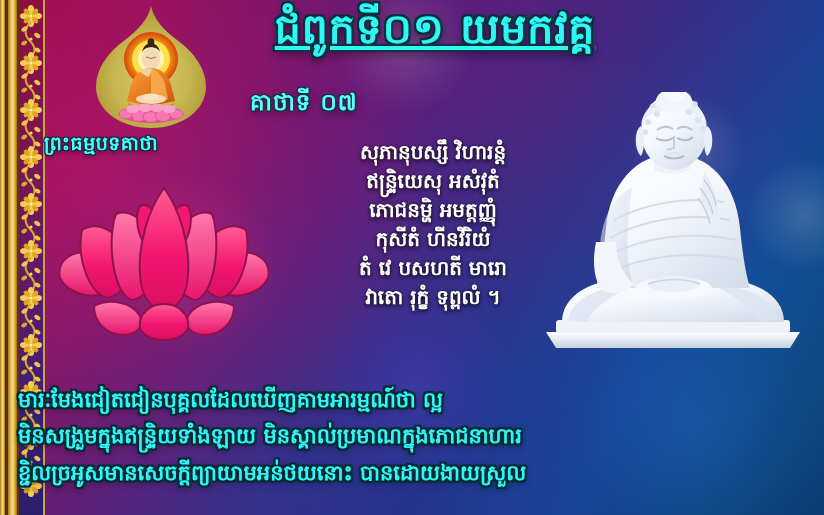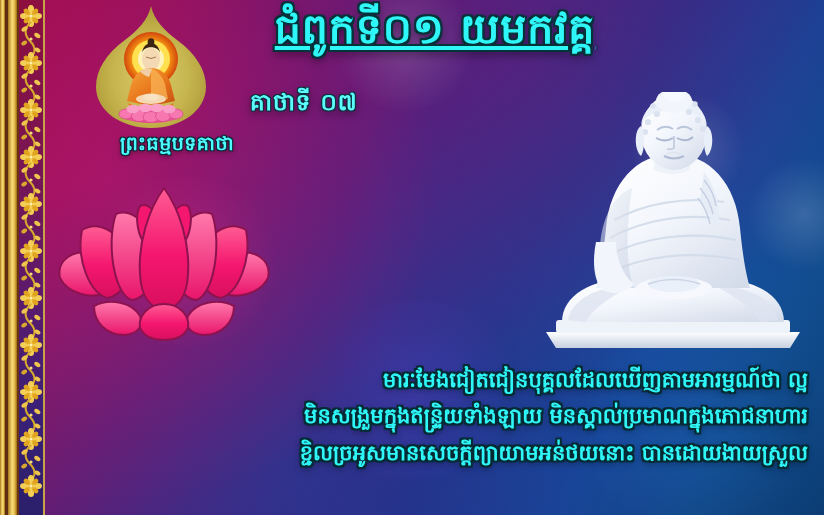--- a/index.html
+++ b/index.html
@@ -32,21 +32,21 @@
   
   #border-left{position:absolute;left:0;top:0;width:46px;height:515px;}
   .bstripe{position:absolute;top:0;height:515px;}
   .gold-edge{background:linear-gradient(90deg,#a9761a,#f7de7a 45%,#e9c351 70%,#9c6a14);}
   .band-bg{background:linear-gradient(180deg,#8c0f3f 0%,#7a1552 30%,#5b1a6d 58%,#3a2078 80%,#2b1f6b 100%);}
   .motif-col{position:absolute;left:0;top:0;width:100%;height:100%;}
 
   
   #bodhi-medallion{position:absolute;left:78px;top:4px;width:146px;height:140px;}
   #dhammapada-label{
-    position:absolute;left:44px;top:131px;width:190px;text-align:right;
+    position:absolute;left:44px;top:131px;width:190px;text-align:left;
     font-size:19px;font-weight:bold;color:#4dfbff;letter-spacing:.5px;
     text-shadow:0 0 1px #03343f,1px 1px 0 #062b33,-1px 1px 0 #062b33,
                 1px -1px 0 #062b33,-1px -1px 0 #062b33,0 2px 5px rgba(0,0,0,.65);
   }
 
   
   #lotus{position:absolute;left:48px;top:182px;width:232px;height:160px;}
 
   
   #buddha-statue{position:absolute;left:528px;top:92px;width:290px;height:272px;}
@@ -71,21 +71,21 @@
   
   #verse-block{
     position:absolute;left:268px;top:138px;width:330px;text-align:center;
     color:#ffffff;font-size:20px;font-weight:bold;line-height:1.45;
     text-shadow:0 2px 4px rgba(0,0,0,.75),0 0 2px rgba(0,0,0,.6);
   }
   #verse-block .vline{display:block;white-space:nowrap;}
 
   
   #translation-block{
-    position:absolute;left:18px;top:362px;width:790px;text-align:right;
+    position:absolute;left:18px;top:382px;width:790px;text-align:left;
     font-size:21px;font-weight:bold;color:#2ff7f7;line-height:1.73;letter-spacing:0;
   }
   #translation-block .tline{
     display:block;white-space:nowrap;
     text-shadow:
       2px 0 0 #062b35,-2px 0 0 #062b35,0 2px 0 #062b35,0 -2px 0 #062b35,
       2px 2px 0 #062b35,-2px 2px 0 #062b35,2px -2px 0 #062b35,-2px -2px 0 #062b35,
       0 3px 7px rgba(0,0,0,.55);
   }
 </style>
@@ -343,20 +343,28 @@
     <path d="M149 46 q9 5 16 -1" stroke="#aab8d0" stroke-width="2" fill="none"></path>
     <path d="M146 44 l0 12 q-4 2 -7 1" stroke="#c3cddf" stroke-width="1.8" fill="none"></path>
     <path d="M136 64 q10 5 20 0" stroke="#b0bdd4" stroke-width="2.2" fill="none"></path>
     <path d="M139 62 q7 -3 14 0" stroke="#dde4f0" stroke-width="1.4" fill="none"></path>
   </svg>
 
   <div id="chapter-title">ជំពូកទី០១ យមកវគ្គ</div>
 
   <div id="gatha-number">គាថាទី ០៧</div>
 
+  <div id="verse-block">
+    <span class="vline">សុភានុបស្សឹ វិហារន្តំ</span>
+    <span class="vline">ឥន្ទ្រិយេសុ អសំវុតំ</span>
+    <span class="vline">ភោជនម្ហិ អមត្តញ្ញុំ</span>
+    <span class="vline">កុសីតំ ហីនវីរិយំ</span>
+    <span class="vline">តំ វេ បសហតី មារោ</span>
+    <span class="vline">វាតោ រុក្ខំ ទុព្ពលំ ។</span>
+  </div>
 
   <div id="translation-block">
     <span class="tline">មារៈមែងជៀតជៀនបុគ្គលដែលឃើញគាមអារម្មណ៍ថា ល្អ</span>
     <span class="tline">មិនសង្រួមក្នុងឥន្ទ្រិយទាំងឡាយ មិនស្គាល់ប្រមាណក្នុងភោជនាហារ</span>
     <span class="tline">ខ្ជិលច្រអូសមានសេចក្តីព្យាយាមអន់ថយនោះ បានដោយងាយស្រួល</span>
   </div>
 
 </div>
 
 </body></html>

